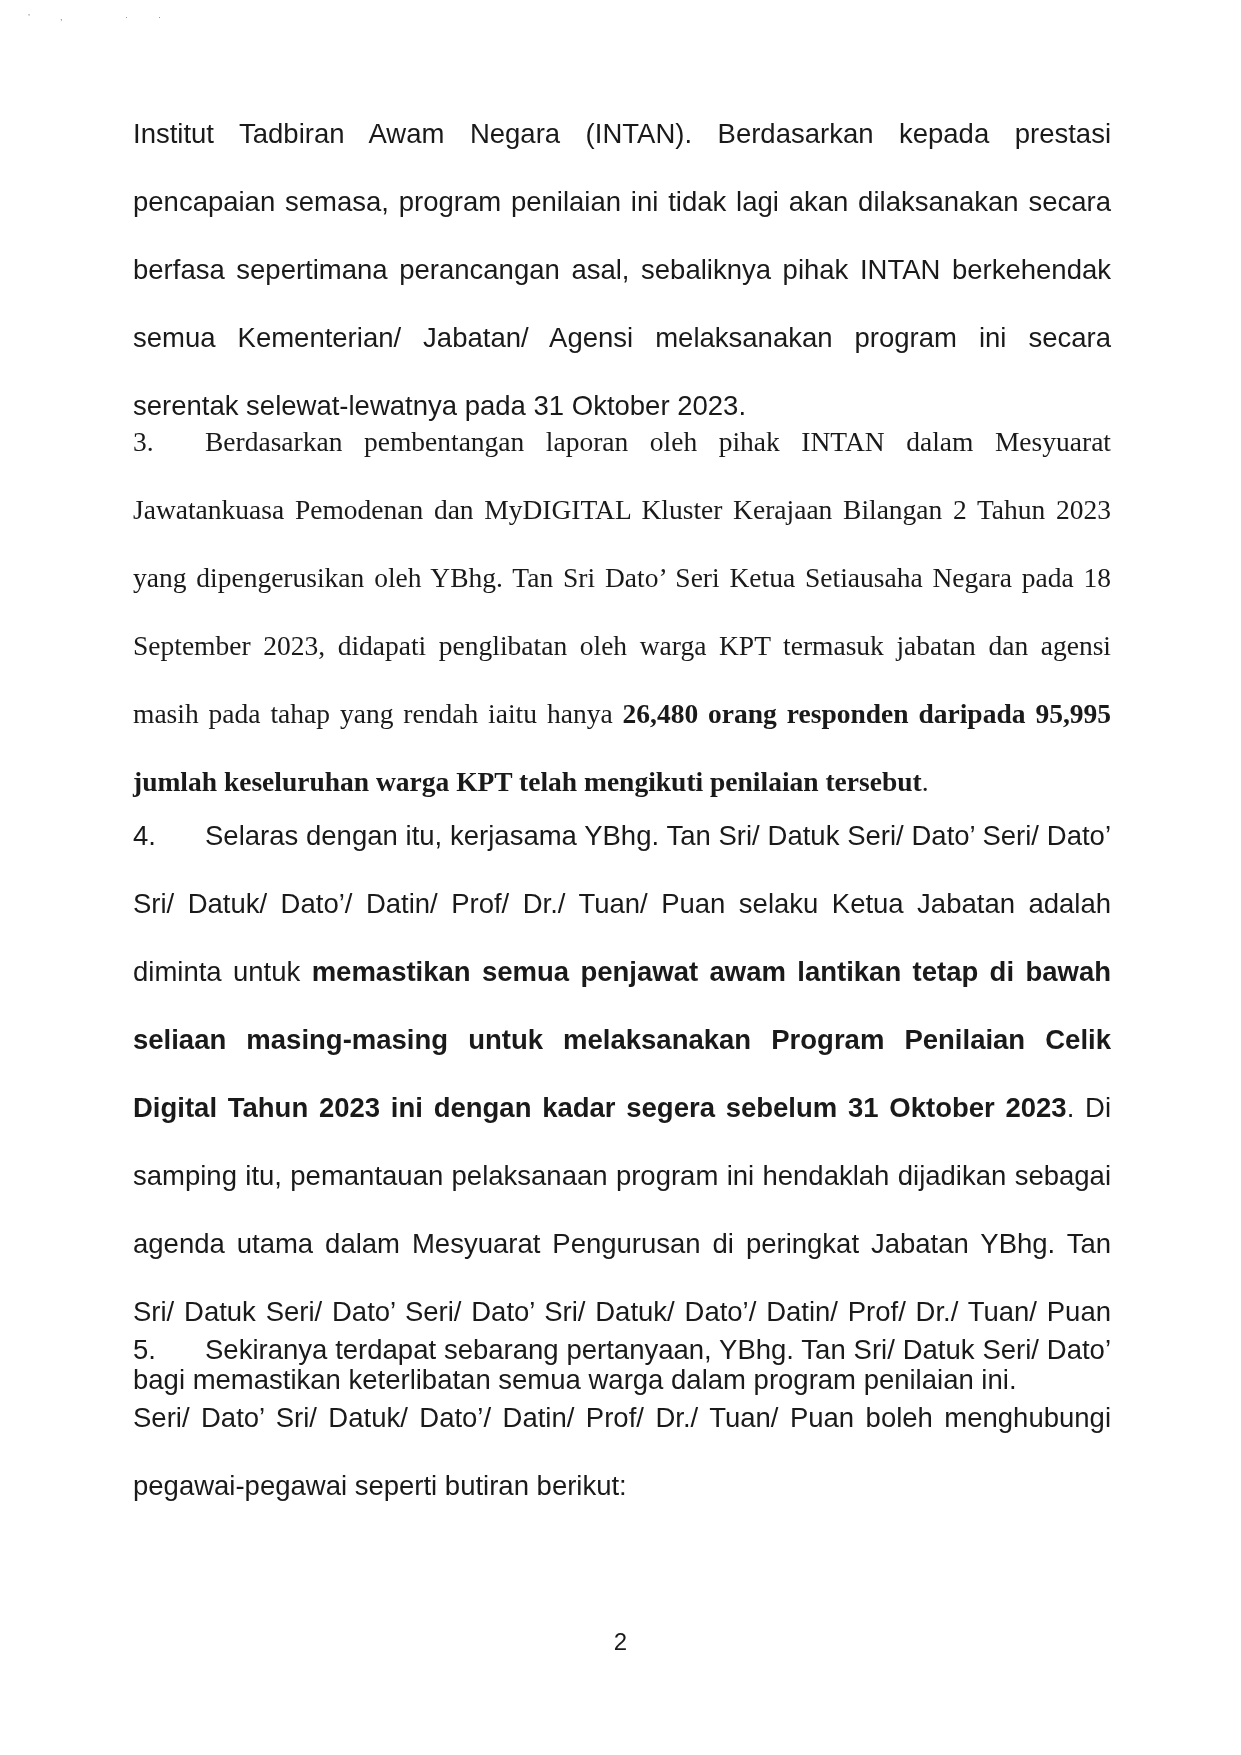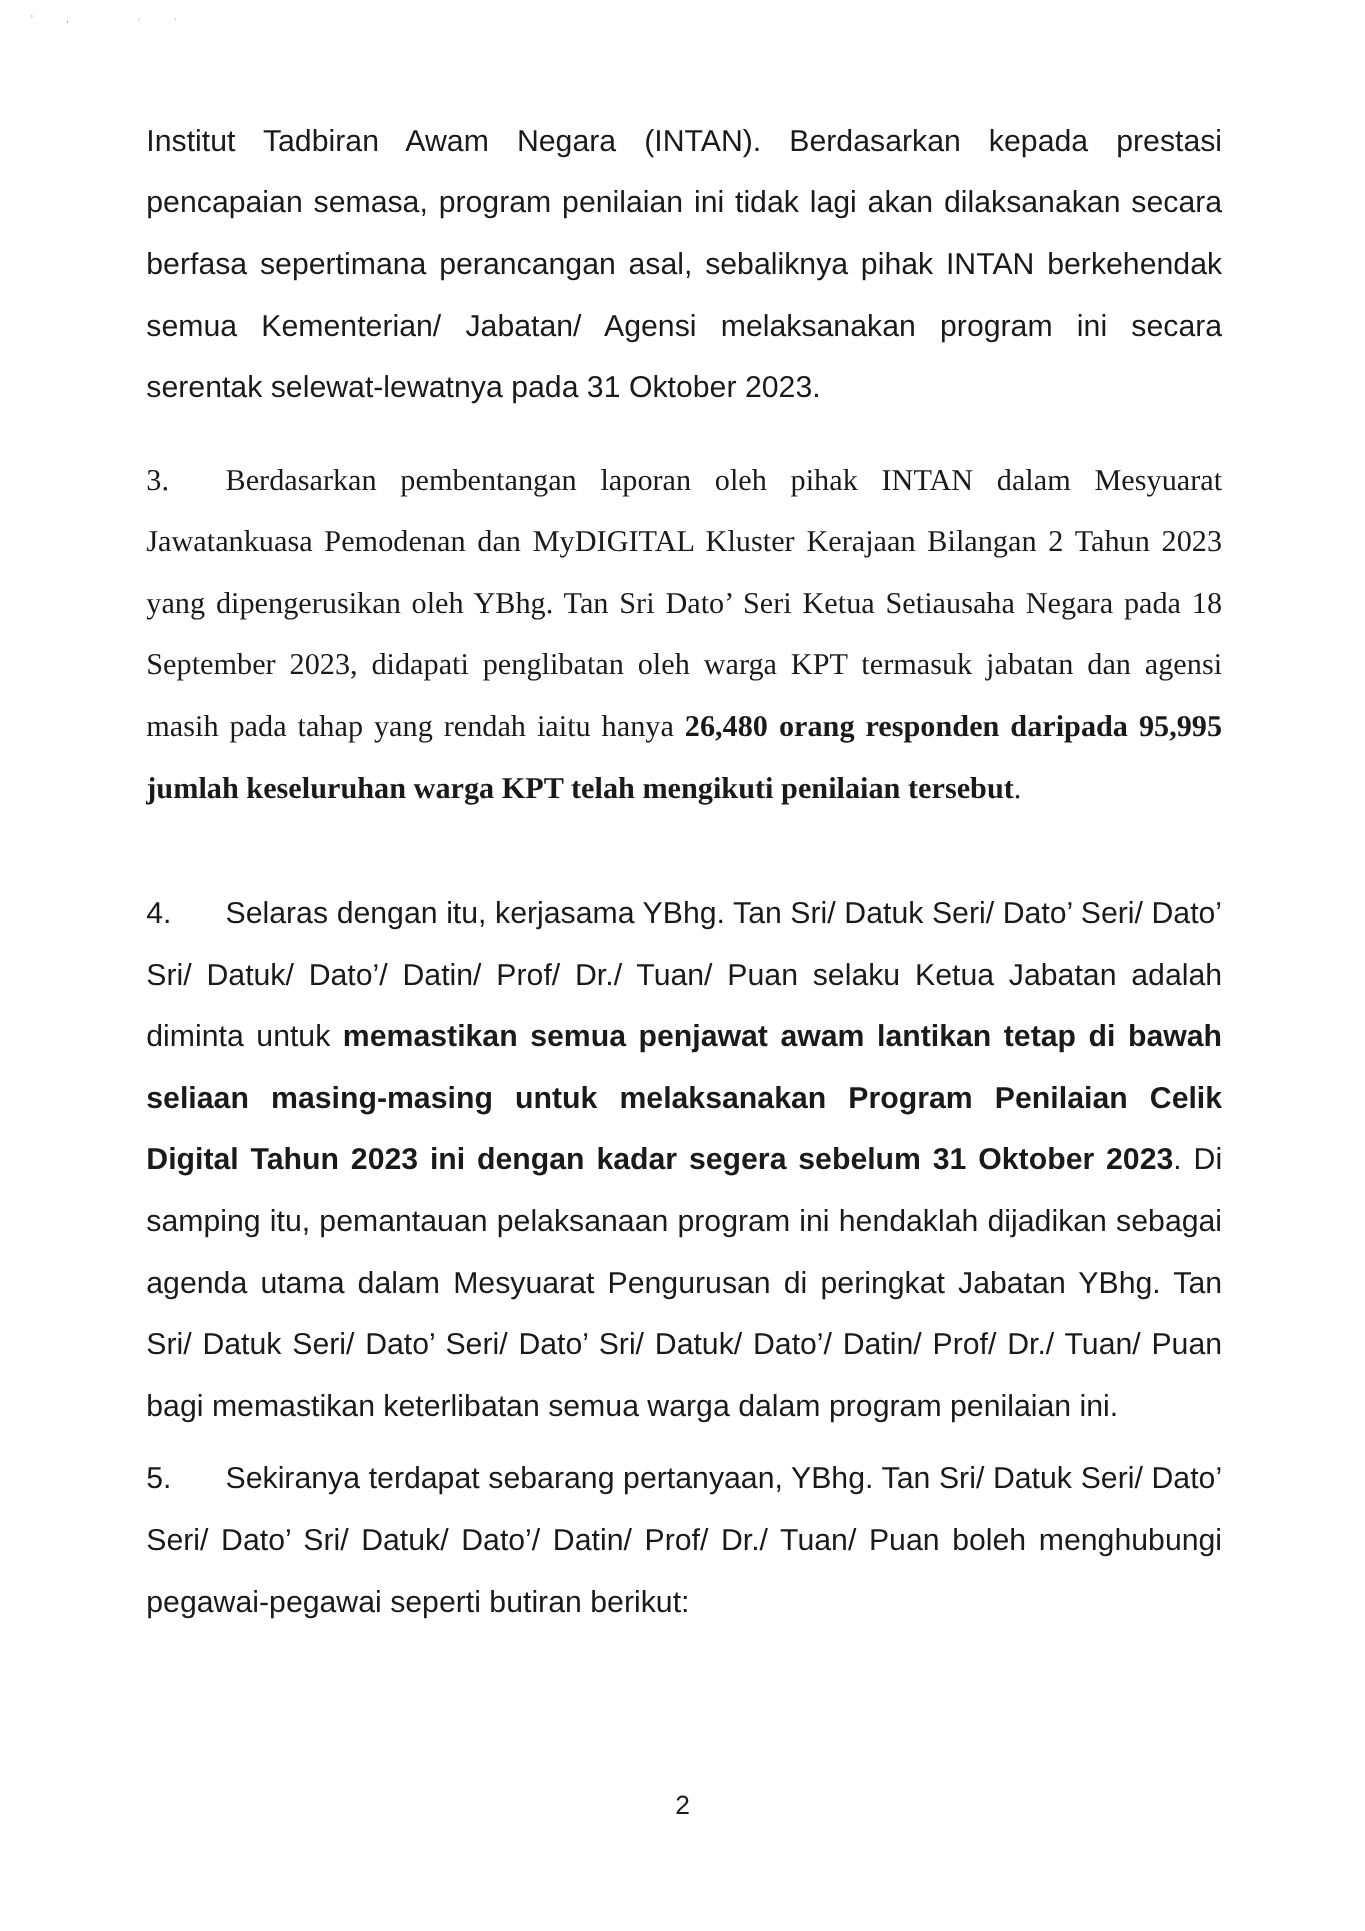--- a/index.html
+++ b/index.html
@@ -1,20 +1,20 @@
 <!DOCTYPE html>
 <html><head>
 <meta charset="utf-8">
 <style>
   html, body { margin: 0; padding: 0; background: #ffffff; }
   body { width: 1241px; height: 1755px; position: relative; overflow: hidden;
          font-family: "Liberation Sans", sans-serif; color: #1a1a1a; }
   .scan-marks { position: absolute; left: 28px; top: 12px; font-size: 9px; color: #888; letter-spacing: 30px; }
   .page { position: absolute; left: 133px; top: 100px; width: 978px; }
-  .para { font-size: 27.5px; line-height: 56px; text-align: justify; text-align-last: left; margin: 0; }
+  .para { font-size: 27.5px; line-height: 68px; text-align: justify; text-align-last: left; margin: 0; }
   .para .num { display: inline-block; width: 72px; }
   .para b { font-weight: bold; }
   .p-intro { position: absolute; top: 0; }
   .p3 { position: absolute; top: 308px; font-family: Liberation Serif, serif; }
   .p4 { position: absolute; top: 702px; }
   .p5 { position: absolute; top: 1216px; }
   .page-number { position: absolute; left: 0; width: 1241px; top: 1628px; text-align: center; font-size: 24px; }
 </style>
 </head>
 <body>

